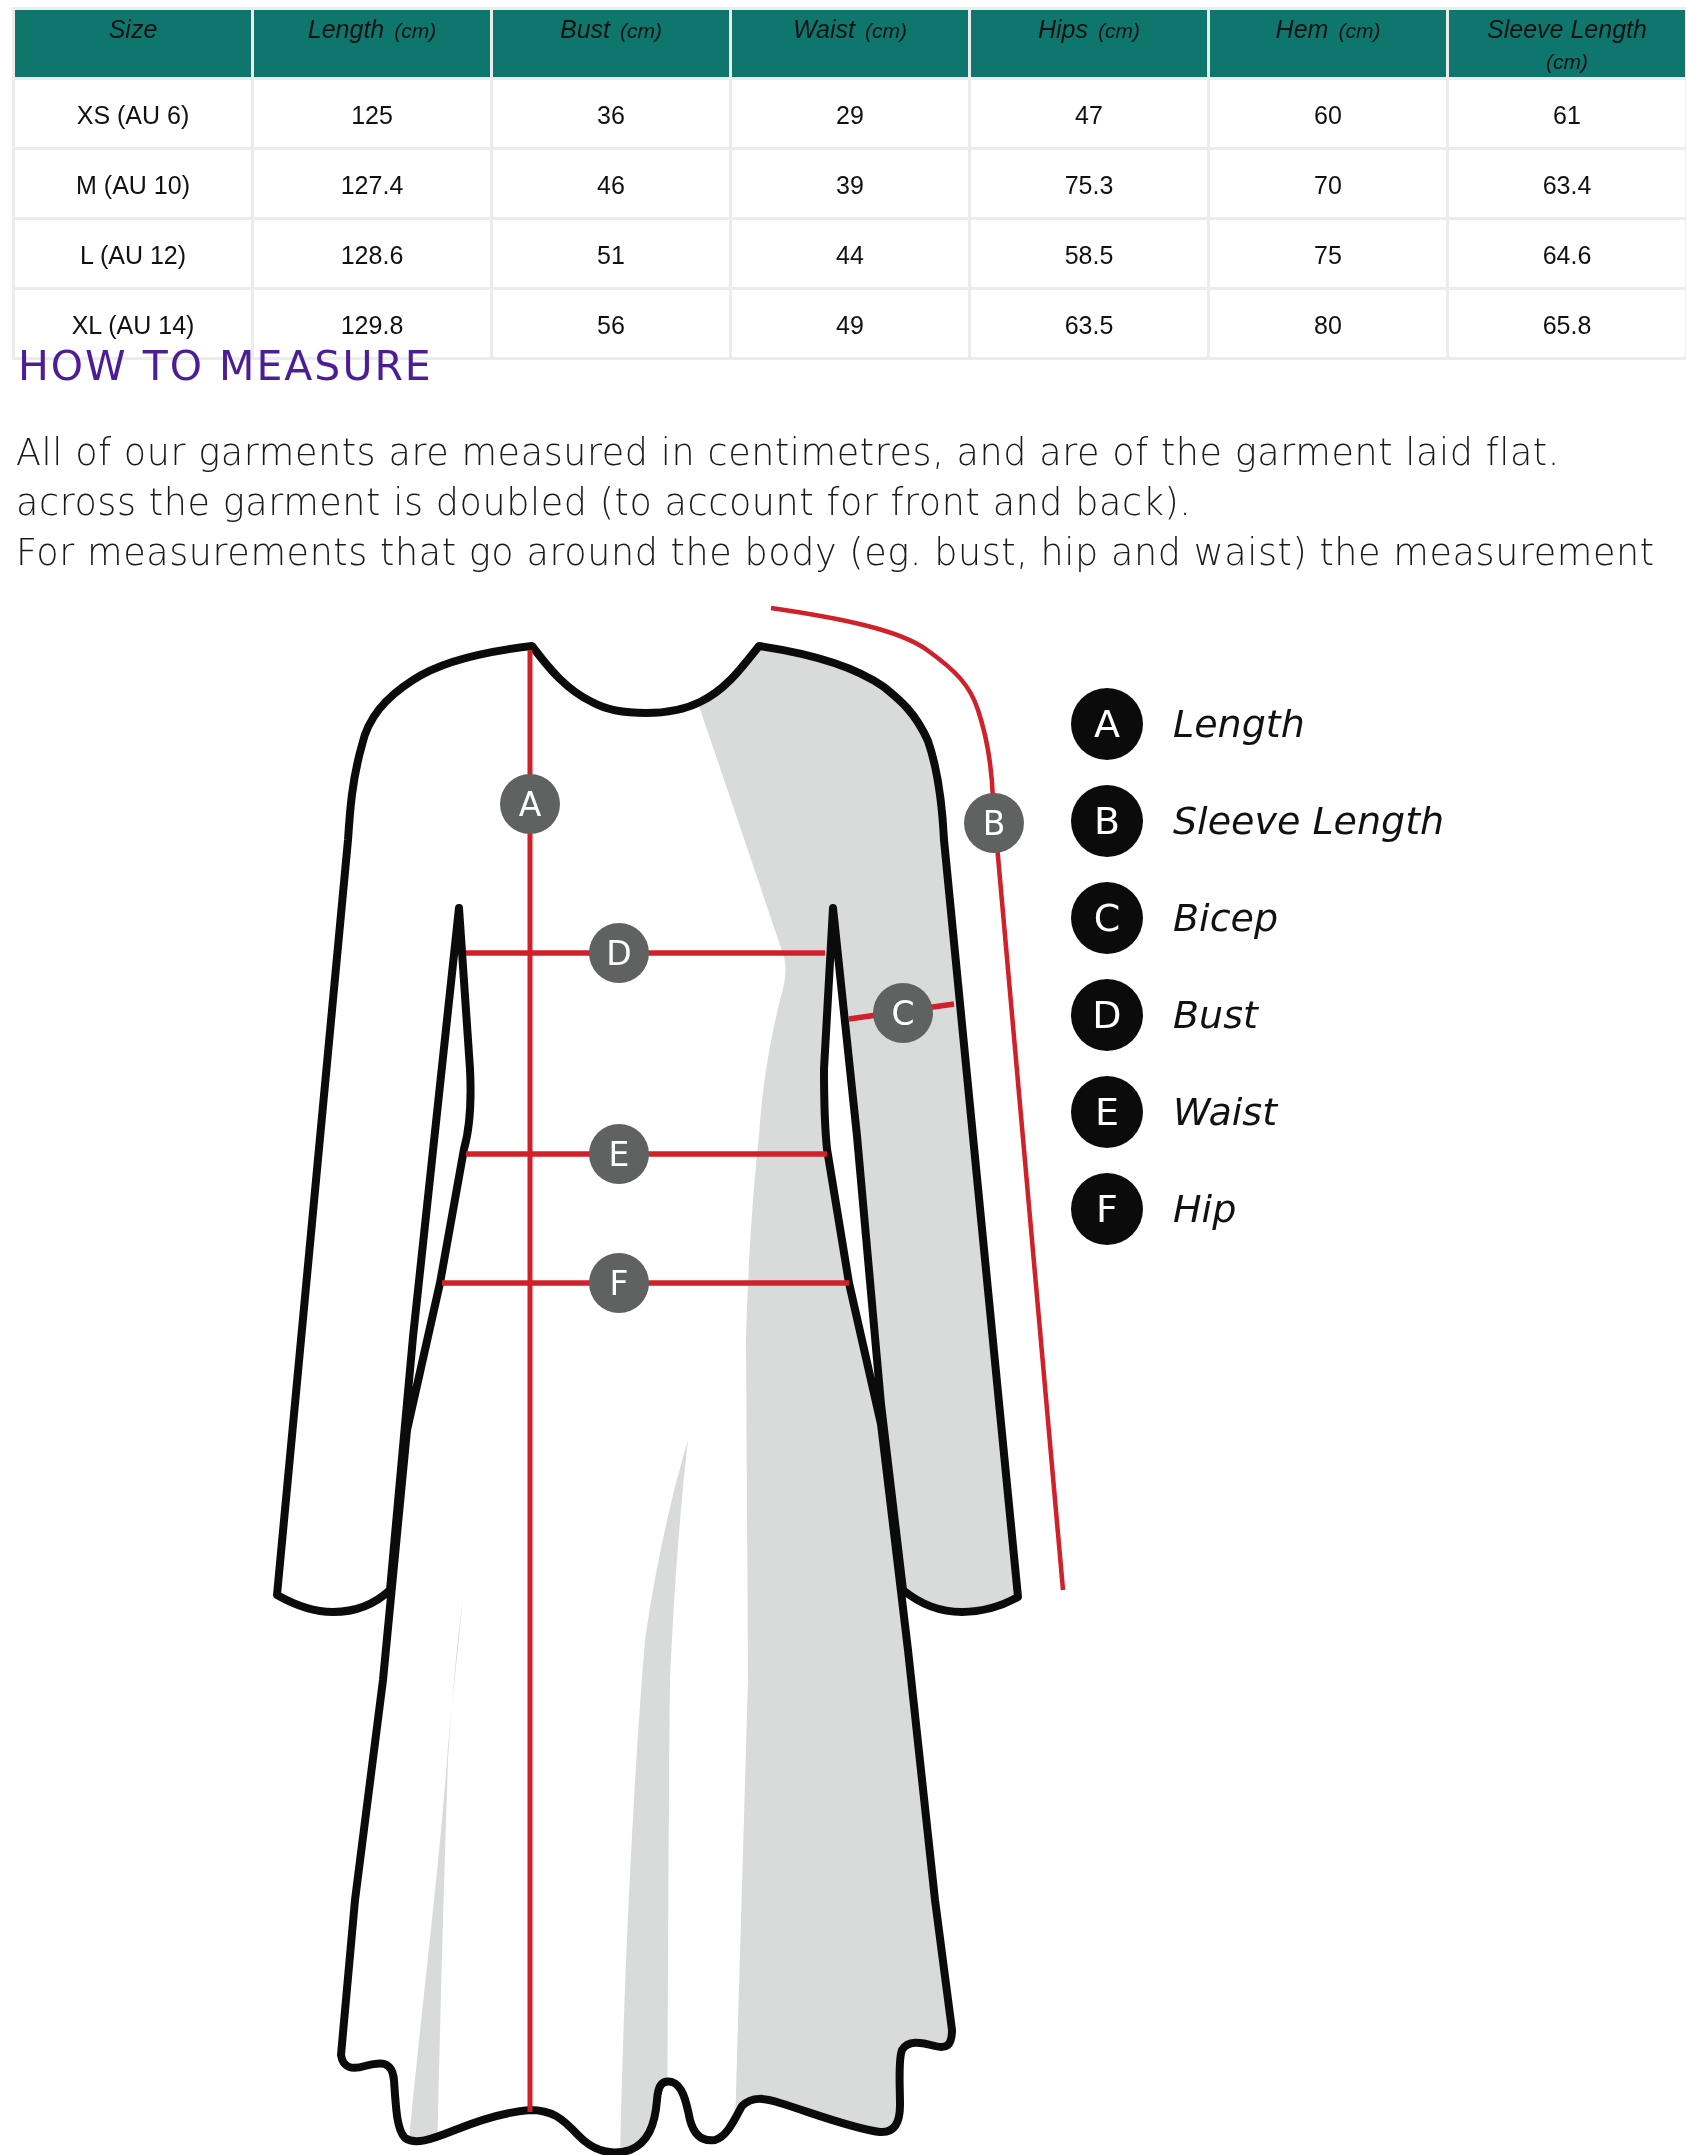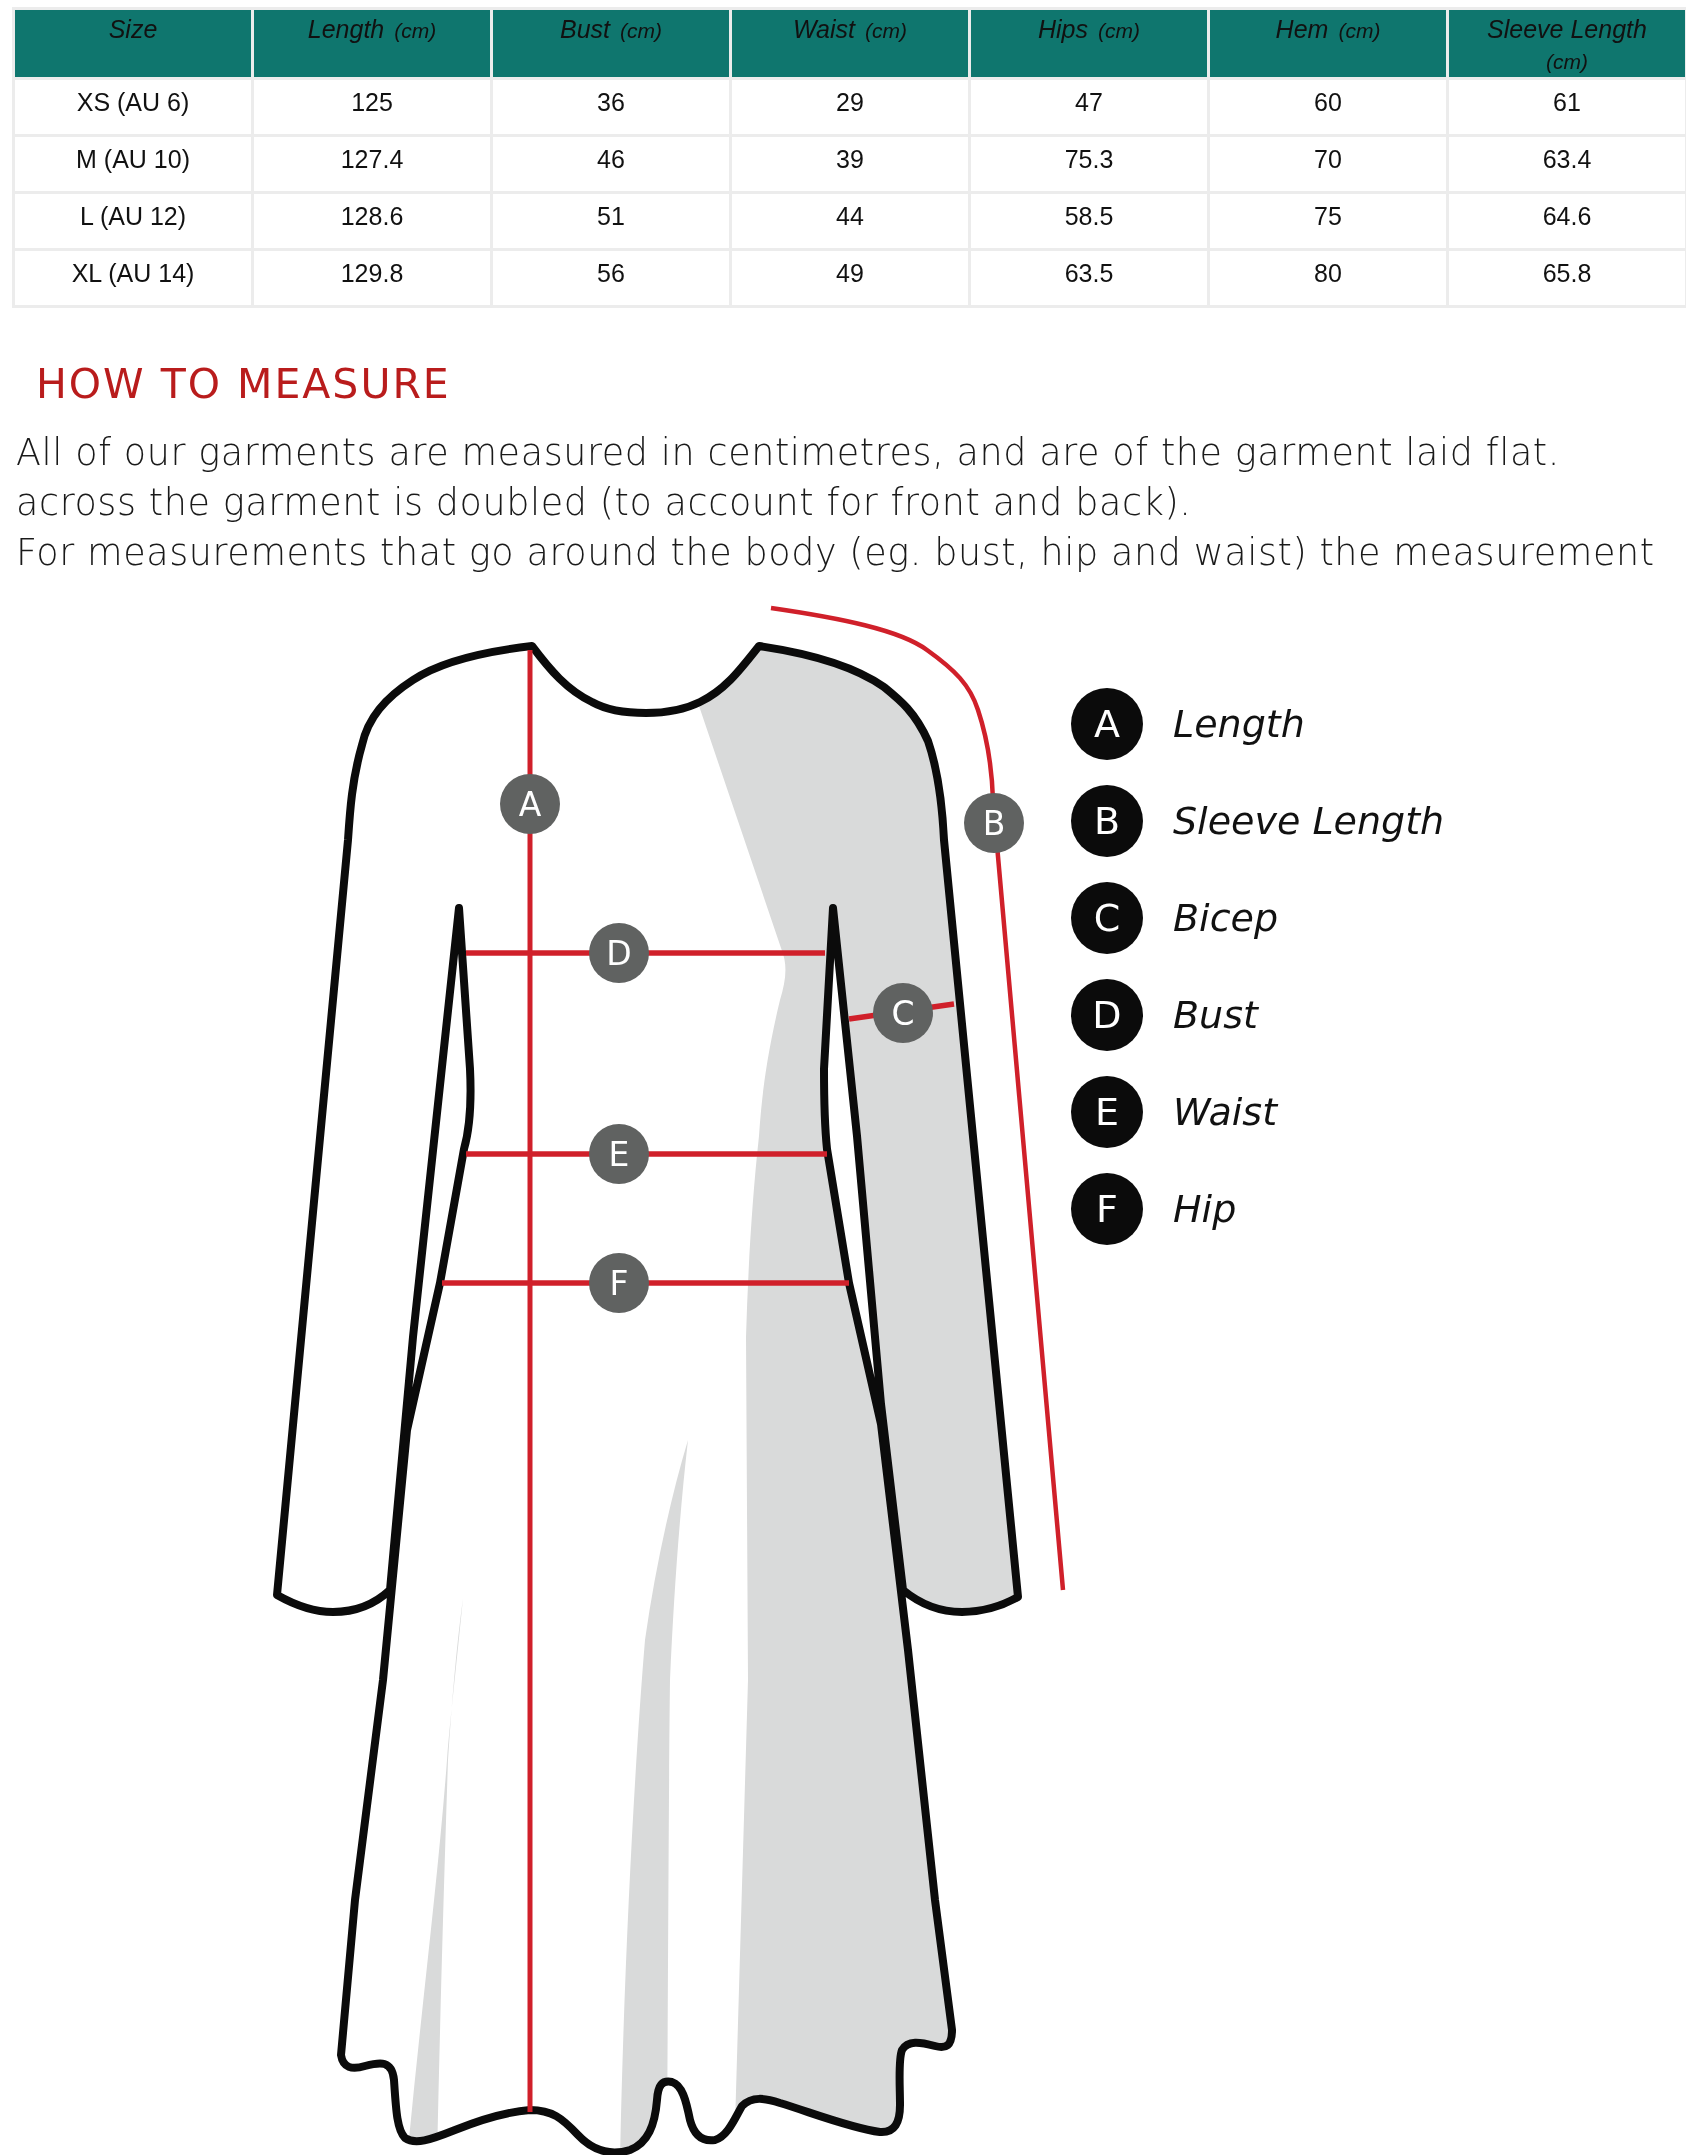--- a/index.html
+++ b/index.html
@@ -1,22 +1,22 @@
 <!DOCTYPE html>
 <html><head>
 <meta charset="utf-8">
 <style>
   html, body { margin: 0; padding: 0; background: #ffffff; }
   body { width: 1686px; height: 2155px; position: relative; overflow: hidden; font-family: "DejaVu Sans", sans-serif; color: #111; }
   .size-table { position: absolute; left: 12px; top: 7px; border-collapse: collapse; table-layout: fixed; width: 1655px; }
   .size-table td, .size-table th { border: 3px solid #ececec; text-align: center; padding: 0; width: 236px; overflow: hidden; font-family: "Liberation Sans", sans-serif; color: #111; }
   .size-table th { background: #0f766e; height: 45px; font-weight: normal; font-style: italic; font-size: 25px; vertical-align: top; line-height: 31px; padding-top: 4px; }
   .size-table th .unit { font-size: 21px; margin-left: 10px; }
-  .size-table td { height: 47px; font-size: 25px; vertical-align: top; line-height: 30px; padding-top: 7px; }
-  .heading { position: absolute; left: 18px; top: 341px; font-family: "DejaVu Sans", sans-serif; font-weight: normal; font-size: 41px; letter-spacing: 2px; margin: 18px; line-height: 50px; color: #b91c1c; }
+  .size-table td { height: 47px; font-size: 25px; vertical-align: top; line-height: 30px; padding-top: 20px; }
+  .heading { position: absolute; left: 18px; top: 341px; font-family: "DejaVu Sans", sans-serif; font-weight: normal; font-size: 41px; letter-spacing: 2px; margin: 0; line-height: 50px; color: #4c1d95; }
   .intro { position: absolute; left: 6px; top: 418px; width: 1680px; margin: 10px; font-family: "DejaVu Sans", sans-serif; font-weight: 300; font-size: 36.5px; line-height: 50px; color: #1a1a1a; white-space: nowrap; letter-spacing: 0.6px; }
   .intro span { display: block; }
   .diagram { position: absolute; left: 0; top: 0; width: 1686px; height: 2155px; pointer-events: none; }
   .diagram .hit { pointer-events: auto; }
   .legend { position: absolute; left: 1071px; top: 688px; }
   .legend-item { position: absolute; left: 0; height: 72px; display: flex; align-items: center; white-space: nowrap; }
   .legend-badge { width: 72px; height: 72px; border-radius: 50%; background: #0b0b0b; color: #fff; display: flex; align-items: center; justify-content: center; font-family: "DejaVu Sans", sans-serif; font-size: 38px; font-weight: normal; }
   .legend-label { margin-left: 30px; font-family: "DejaVu Sans", sans-serif; font-style: italic; font-size: 38px; color: #111; }
 </style>
 </head>

